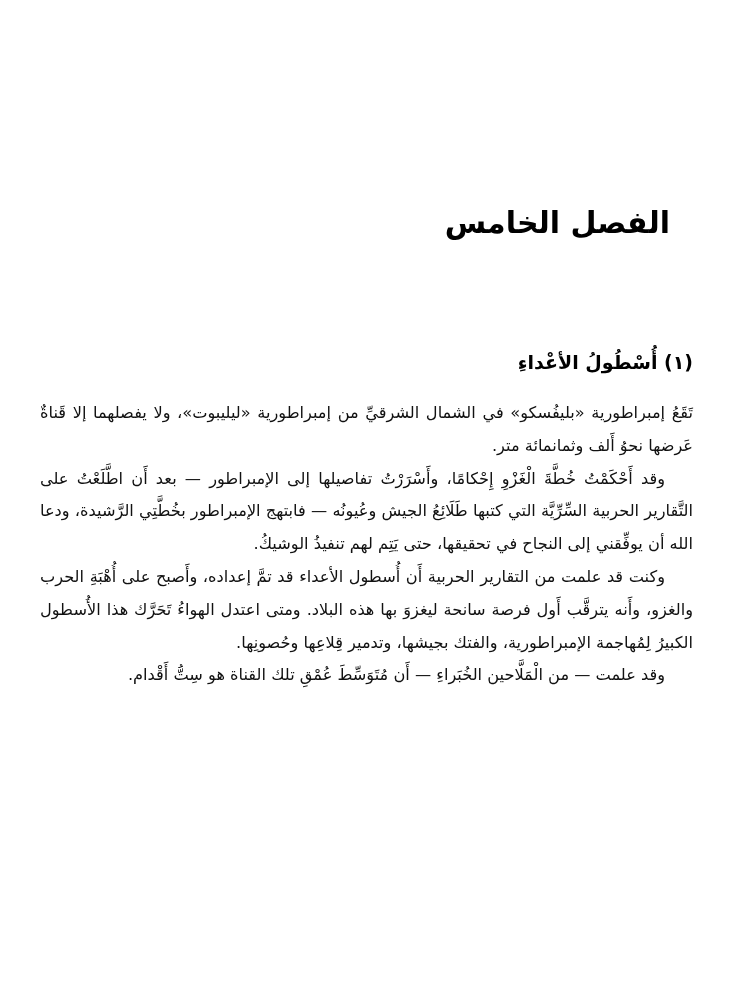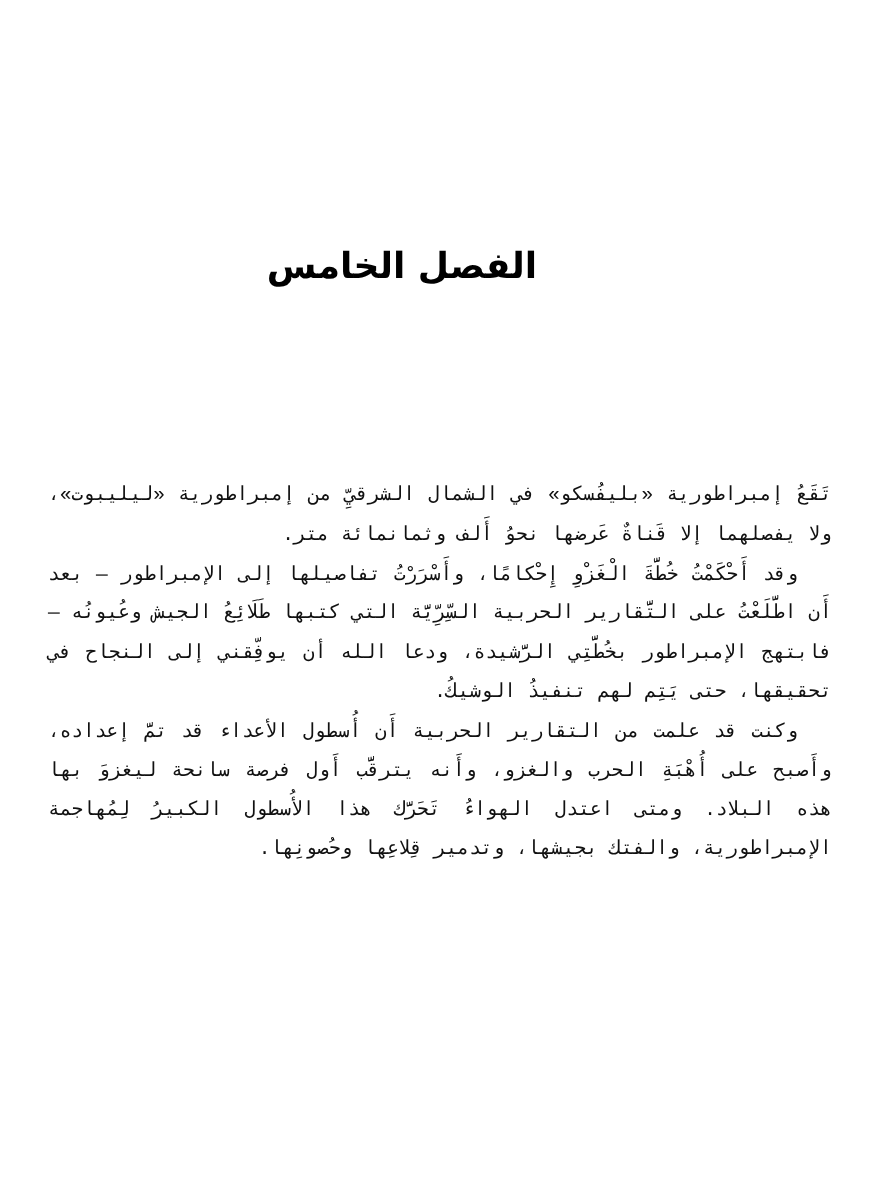--- a/index.html
+++ b/index.html
@@ -20,21 +20,20 @@
       top: 0;
       width: 733px;
       height: 1000px;
       direction: rtl;
     }
     .chapter-title {
       position: absolute;
       top: 196px;
       left: 0;
       width: 670px;
-      text-align: center;
       font-family: "DejaVu Sans", sans-serif;
       font-weight: bold;
       font-size: 30px;
       line-height: 54px;
       margin: 0;
       color: #000000;
     }
     .section-heading {
       position: absolute;
       top: 344px;
@@ -56,31 +55,32 @@
       font-family: "DejaVu Sans", sans-serif;
       font-size: 16.2px;
       line-height: 32.8px;
       text-align: justify;
       text-align-last: right;
       color: #111111;
     }
     .para {
       margin: 0;
       padding: 0;
-      font-family: Liberation Mono, monospace;
     }
     .para.indent {
       text-indent: 28px;
     }
   </style>
 </head>
 <body>
 
 <div class="page">
   <h1 class="chapter-title">الفصل الخامس</h1>
 
+  <h2 class="section-heading">(١) أُسْطُولُ الأعْداءِ</h2>
 
   <div class="body-text">
     <p class="para">تَقَعُ إمبراطورية «بليفُسكو» في الشمال الشرقيِّ من إمبراطورية «ليليبوت»، ولا يفصلهما إلا قَناةٌ عَرضها نحوُ أَلف وثمانمائة متر.</p>
     <p class="para indent">وقد أَحْكَمْتُ خُطَّةَ الْغَزْوِ إِحْكامًا، وأَسْرَرْتُ تفاصيلها إلى الإمبراطور — بعد أَن اطَّلَعْتُ على التَّقارير الحربية السِّرِّيَّة التي كتبها طَلَائِعُ الجيش وعُيونُه — فابتهج الإمبراطور بخُطَّتِي الرَّشيدة، ودعا الله أن يوفِّقني إلى النجاح في تحقيقها، حتى يَتِم لهم تنفيذُ الوشيكُ.</p>
     <p class="para indent">وكنت قد علمت من التقارير الحربية أَن أُسطول الأعداء قد تمَّ إعداده، وأَصبح على أُهْبَةِ الحرب والغزو، وأَنه يترقَّب أَول فرصة سانحة ليغزوَ بها هذه البلاد. ومتى اعتدل الهواءُ تَحَرَّك هذا الأُسطول الكبيرُ لِمُهاجمة الإمبراطورية، والفتك بجيشها، وتدمير قِلاعِها وحُصونِها.</p>
+    <p class="para indent">وقد علمت — من الْمَلَّاحين الخُبَراءِ — أَن مُتَوَسِّطَ عُمْقِ تلك القناة هو سِتُّ أَقْدام.</p>
   </div>
 </div>
 
 </body></html>

